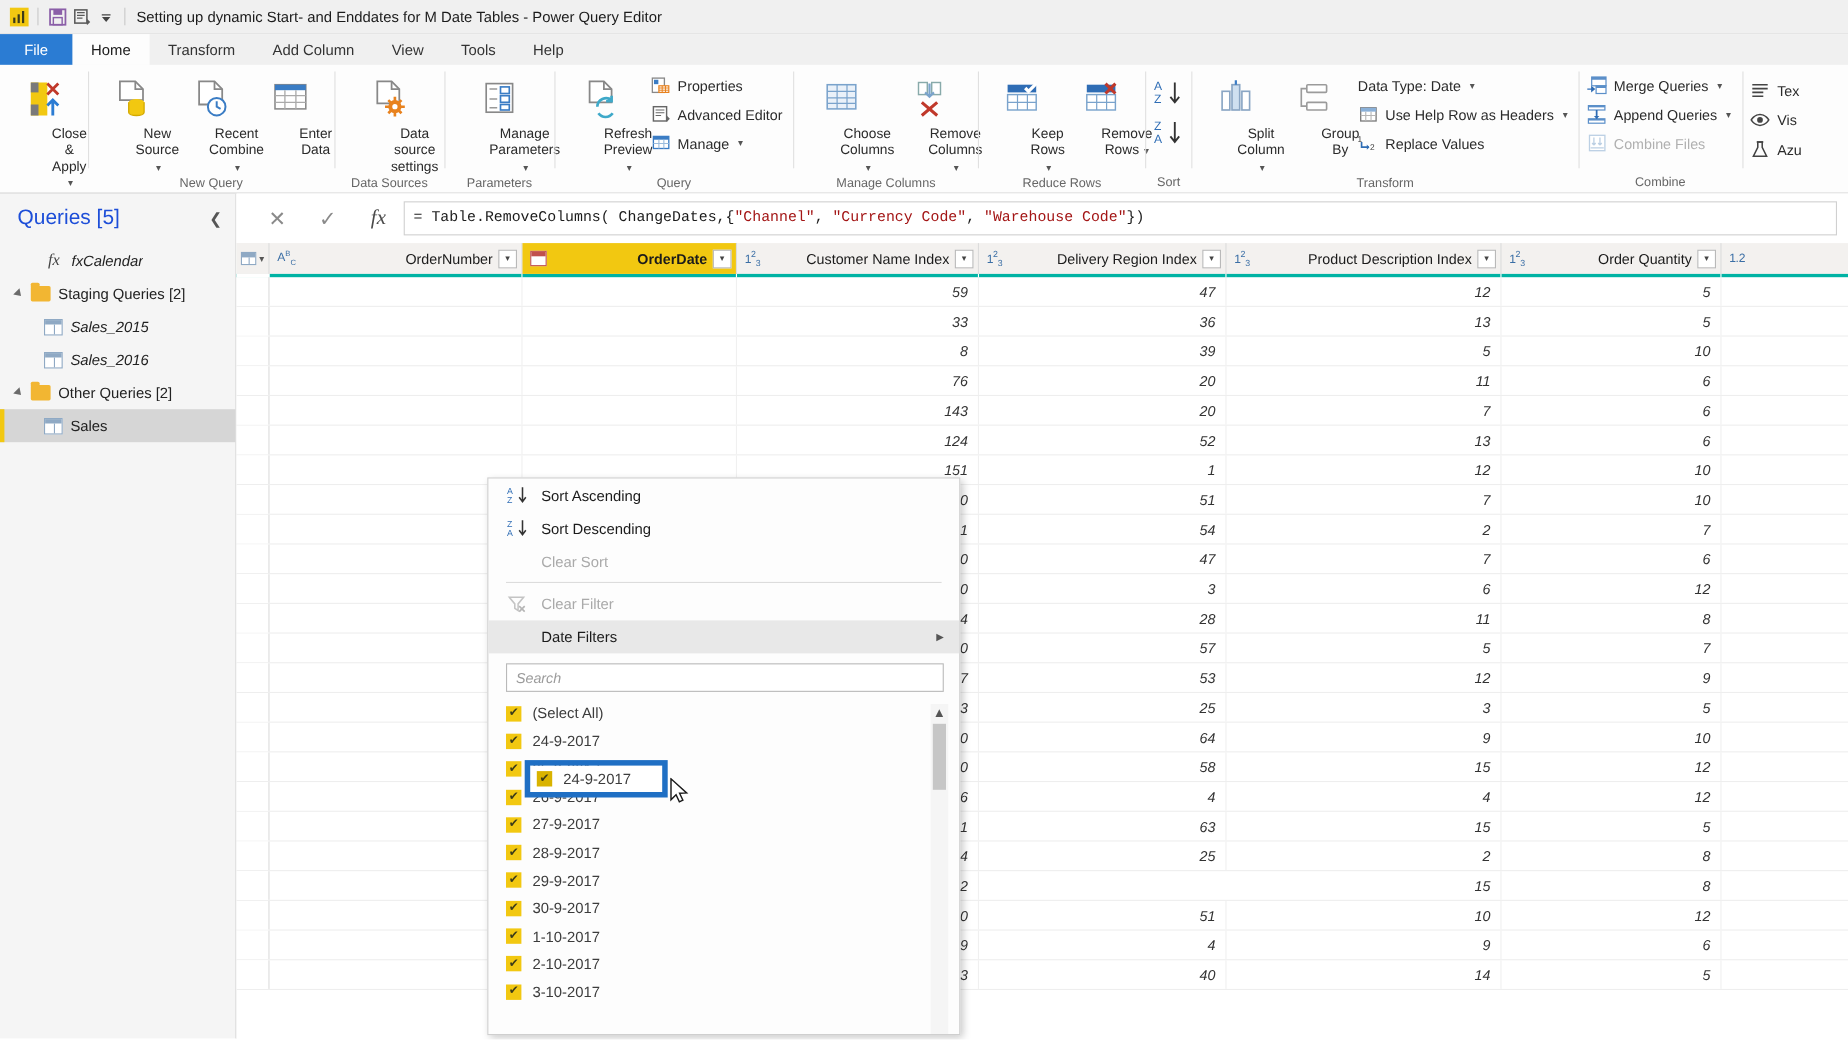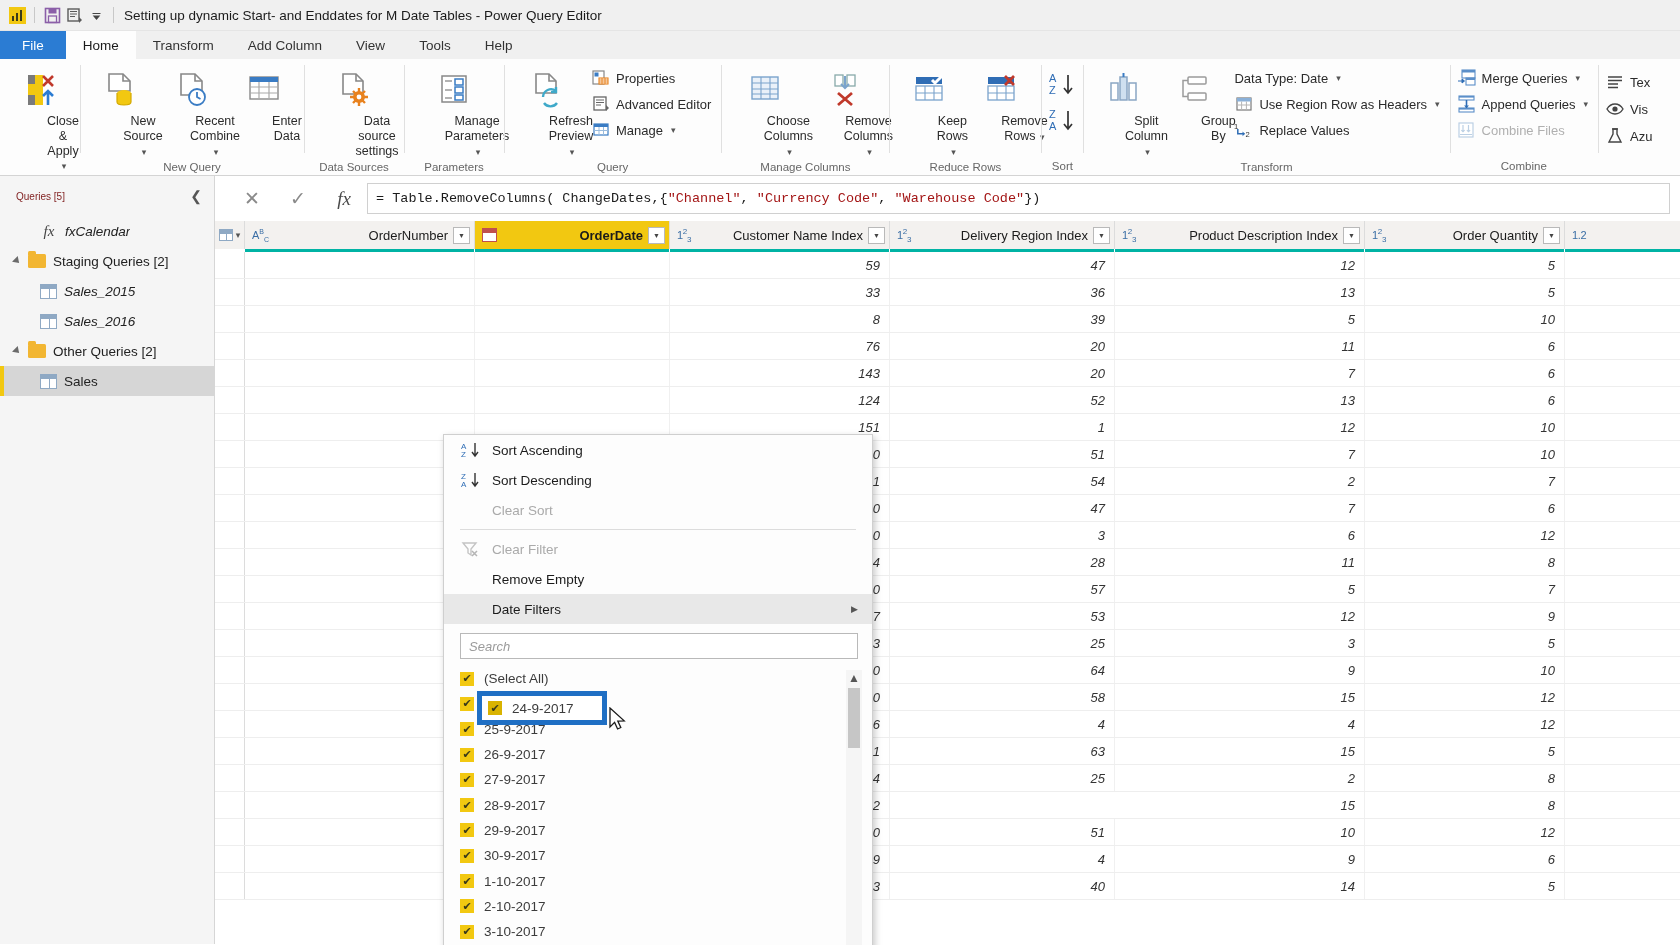--- a/index.html
+++ b/index.html
@@ -98,21 +98,21 @@
 
   
   .qpane {
     width: 215px; background: #f5f5f5; border-right: 1px solid #d6d6d6;
     display: flex; flex-direction: column; flex: 0 0 auto;
   }
   .qpane-head {
     display: flex; align-items: center; justify-content: space-between;
     padding: 12px 12px 10px 16px;
   }
-  .qpane-title { font-size: 10px; color: #7f1d1d; }
+  .qpane-title { font-size: 19px; color: #1d4ed8; }
   .qpane-collapse { font-size: 14px; color: #555; cursor: pointer; }
   .qtree { padding-top: 2px; }
   .qrow {
     display: flex; align-items: center; gap: 7px;
     height: 30px; padding-left: 14px; cursor: default; font-size: 13.5px;
     position: relative;
   }
   .qrow.indent1 { padding-left: 40px; }
   .qrow.selected { background: #d6d6d6; }
   .qrow.selected::before {
@@ -537,21 +537,21 @@
             <span class="caret">▾</span>
           </div>
           <div class="smallbtn">
             <span class="si">
               <svg width="18" height="18" viewBox="0 0 18 18">
                   <rect x="2" y="3" width="14" height="12" fill="#fff" stroke="#7a7a7a" stroke-width="1.2"></rect>
                   <rect x="2" y="3" width="14" height="3.5" fill="#8ab0d8"></rect>
                   <path d="M2 10h14M6.6 6.5v8.5M11.4 6.5v8.5" stroke="#b5b5b5" stroke-width="1"></path>
                 </svg>
             </span>
-            <span>Use Region Row as Headers</span>
+            <span>Use Help Row as Headers</span>
             <span class="caret">▾</span>
           </div>
           <div class="smallbtn">
             <span class="si">
               <svg width="20" height="18" viewBox="0 0 20 18">
                   <text x="0" y="8" font-size="8" fill="#333" font-family="Liberation Sans, sans-serif">1</text>
                   <text x="12" y="16" font-size="8" fill="#333" font-family="Liberation Sans, sans-serif">2</text>
                   <path d="M4 8v5h7" stroke="#2f6db5" stroke-width="1.6" fill="none"></path>
                   <path d="M9 10.5l2.5 2.5L9 15.5z" fill="#2f6db5"></path>
                 </svg>
@@ -1052,24 +1052,20 @@
         <div class="ddi disabled">
           <span class="dico">
             <svg width="19" height="18" viewBox="0 0 19 18">
                 <path d="M2 3h13l-5 6v6l-3-2V9z" fill="none" stroke="#c4c4c4" stroke-width="1.4"></path>
                 <path d="M11 11l5 5M16 11l-5 5" stroke="#b5b5b5" stroke-width="1.5"></path>
               </svg>
           </span>
           <span>Clear Filter</span>
         </div>
 
-        <div class="ddi">
-          <span class="dico"></span>
-          <span>Remove Empty</span>
-        </div>
 
         <div class="ddi hover">
           <span class="dico"></span>
           <span>Date Filters</span>
           <span class="arr">▶</span>
         </div>
 
         <div class="search-wrap">
           <div class="search-box">Search</div>
         </div>

